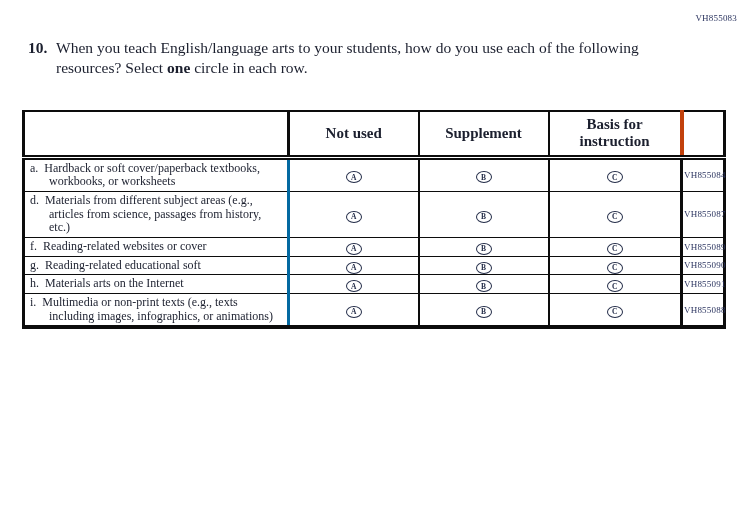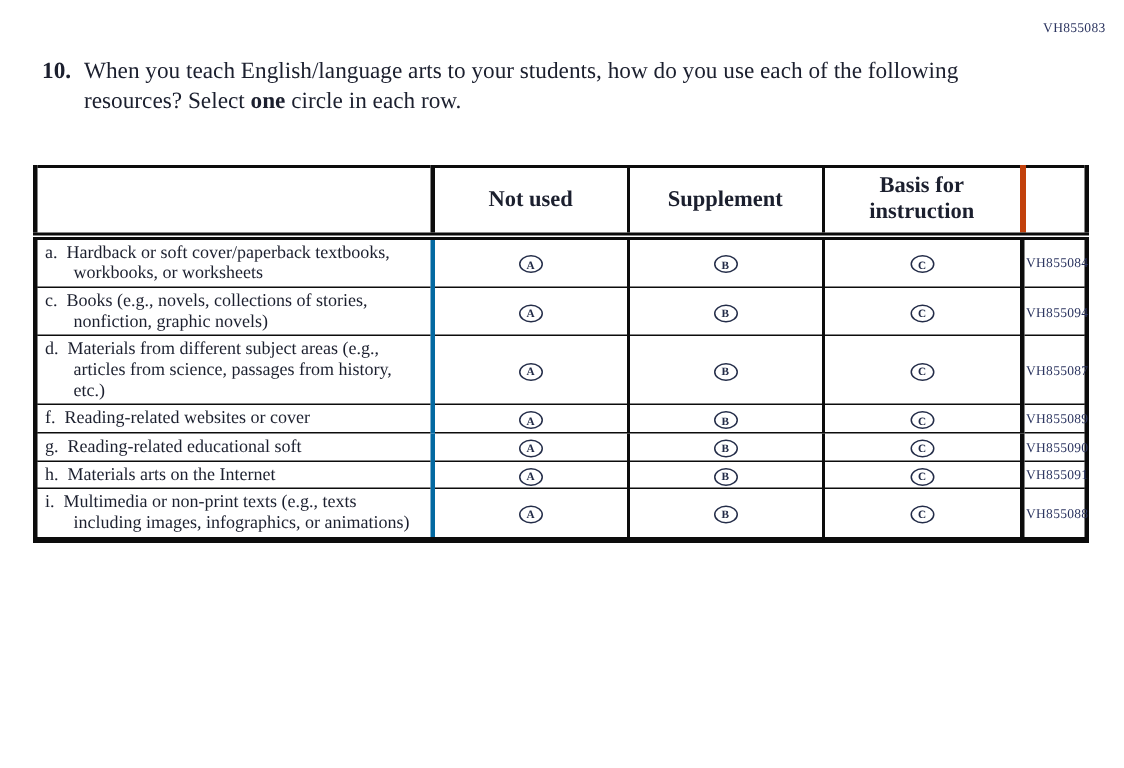--- a/index.html
+++ b/index.html
@@ -136,27 +136,20 @@
     </thead>
     <tbody id="rows">
         <tr>
           <td class="label-cell"><span class="row-letter">a.</span><span>Hardback or soft cover/paperback textbooks, workbooks, or worksheets</span></td>
           <td class="opt-cell"><span class="bubble">A</span></td>
           <td class="opt-cell"><span class="bubble">B</span></td>
           <td class="opt-cell last-opt"><span class="bubble">C</span></td>
           <td class="code-cell">VH855084</td>
         </tr>
         <tr>
-          <td class="label-cell"><span class="row-letter">c.</span><span>Books (e.g., novels, collections of stories, nonfiction, graphic novels)</span></td>
-          <td class="opt-cell"><span class="bubble">A</span></td>
-          <td class="opt-cell"><span class="bubble">B</span></td>
-          <td class="opt-cell last-opt"><span class="bubble">C</span></td>
-          <td class="code-cell">VH855094</td>
-        </tr>
-        <tr>
           <td class="label-cell"><span class="row-letter">d.</span><span>Materials from different subject areas (e.g., articles from science, passages from history, etc.)</span></td>
           <td class="opt-cell"><span class="bubble">A</span></td>
           <td class="opt-cell"><span class="bubble">B</span></td>
           <td class="opt-cell last-opt"><span class="bubble">C</span></td>
           <td class="code-cell">VH855087</td>
         </tr>
         <tr>
           <td class="label-cell"><span class="row-letter">f.</span><span>Reading-related websites or cover</span></td>
           <td class="opt-cell"><span class="bubble">A</span></td>
           <td class="opt-cell"><span class="bubble">B</span></td>

